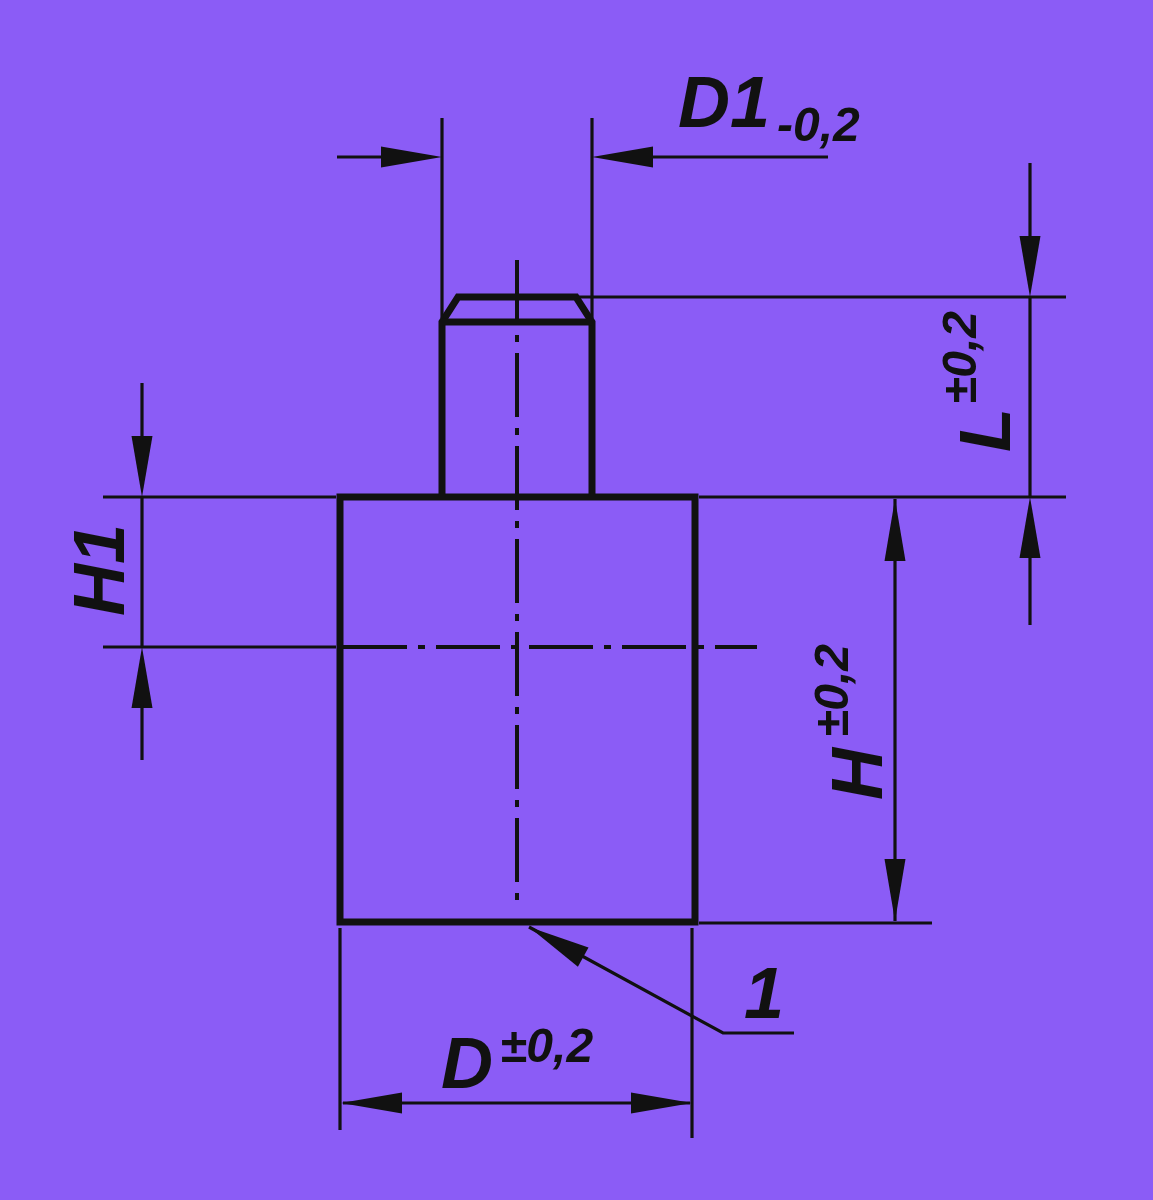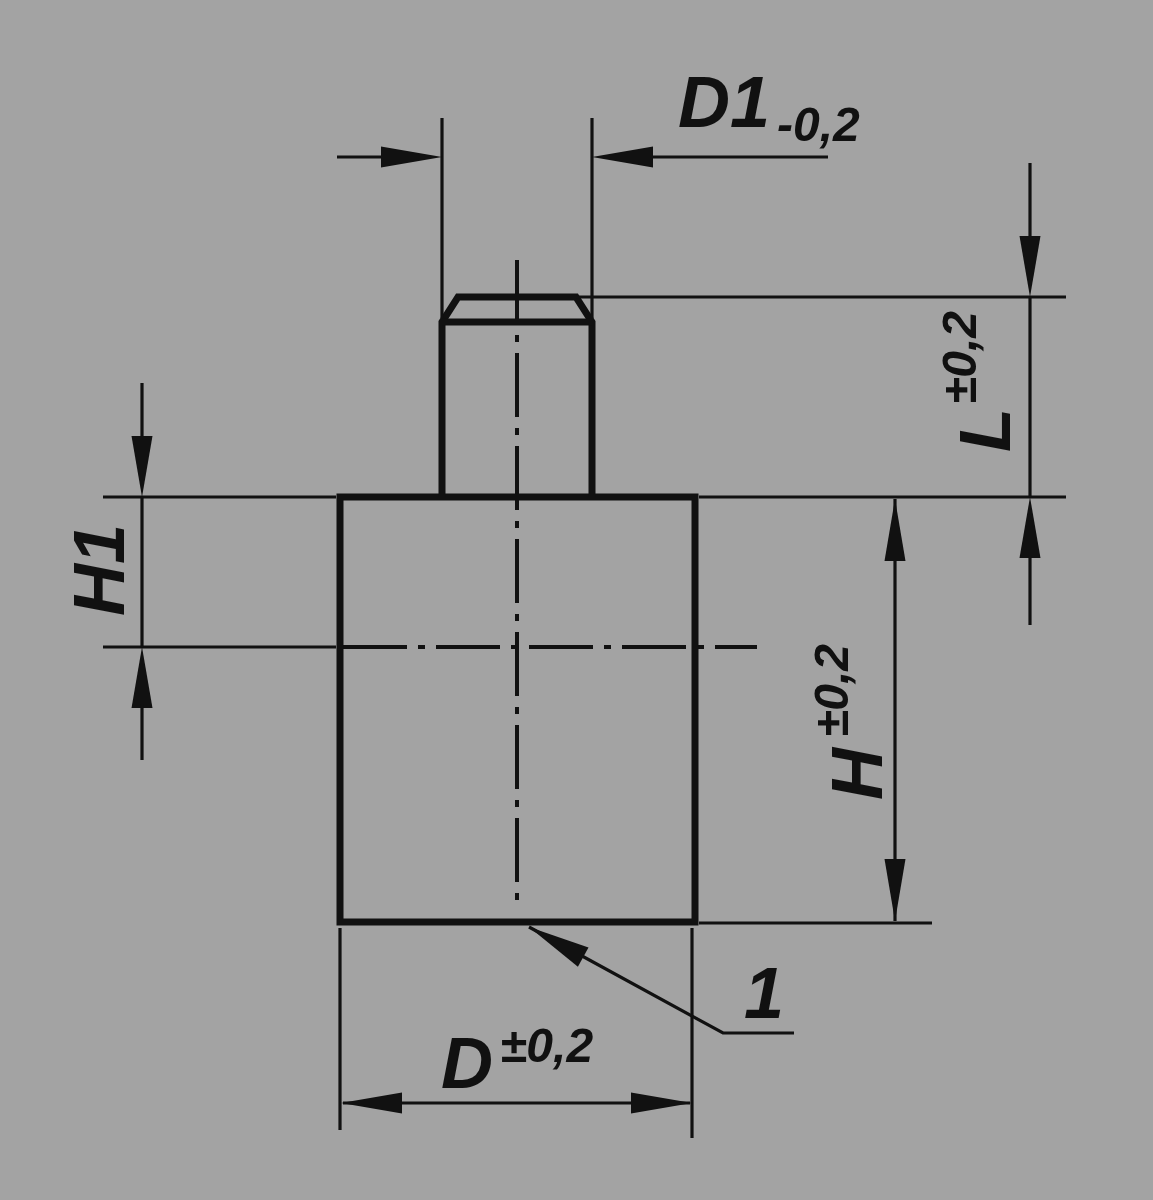--- a/index.html
+++ b/index.html
@@ -7,21 +7,21 @@
     padding: 0;
     background: #ffffff;
     width: 1153px;
     height: 1200px;
     overflow: hidden;
   }
   .stage {
     position: relative;
     width: 1153px;
     height: 1200px;
-    background: #a3a3a3;
+    background: #8b5cf6;
   }
   svg { display: block; }
   .outline {
     stroke: #111111;
     stroke-width: 7;
     fill: none;
     stroke-linejoin: miter;
   }
   .thin {
     stroke: #111111;

